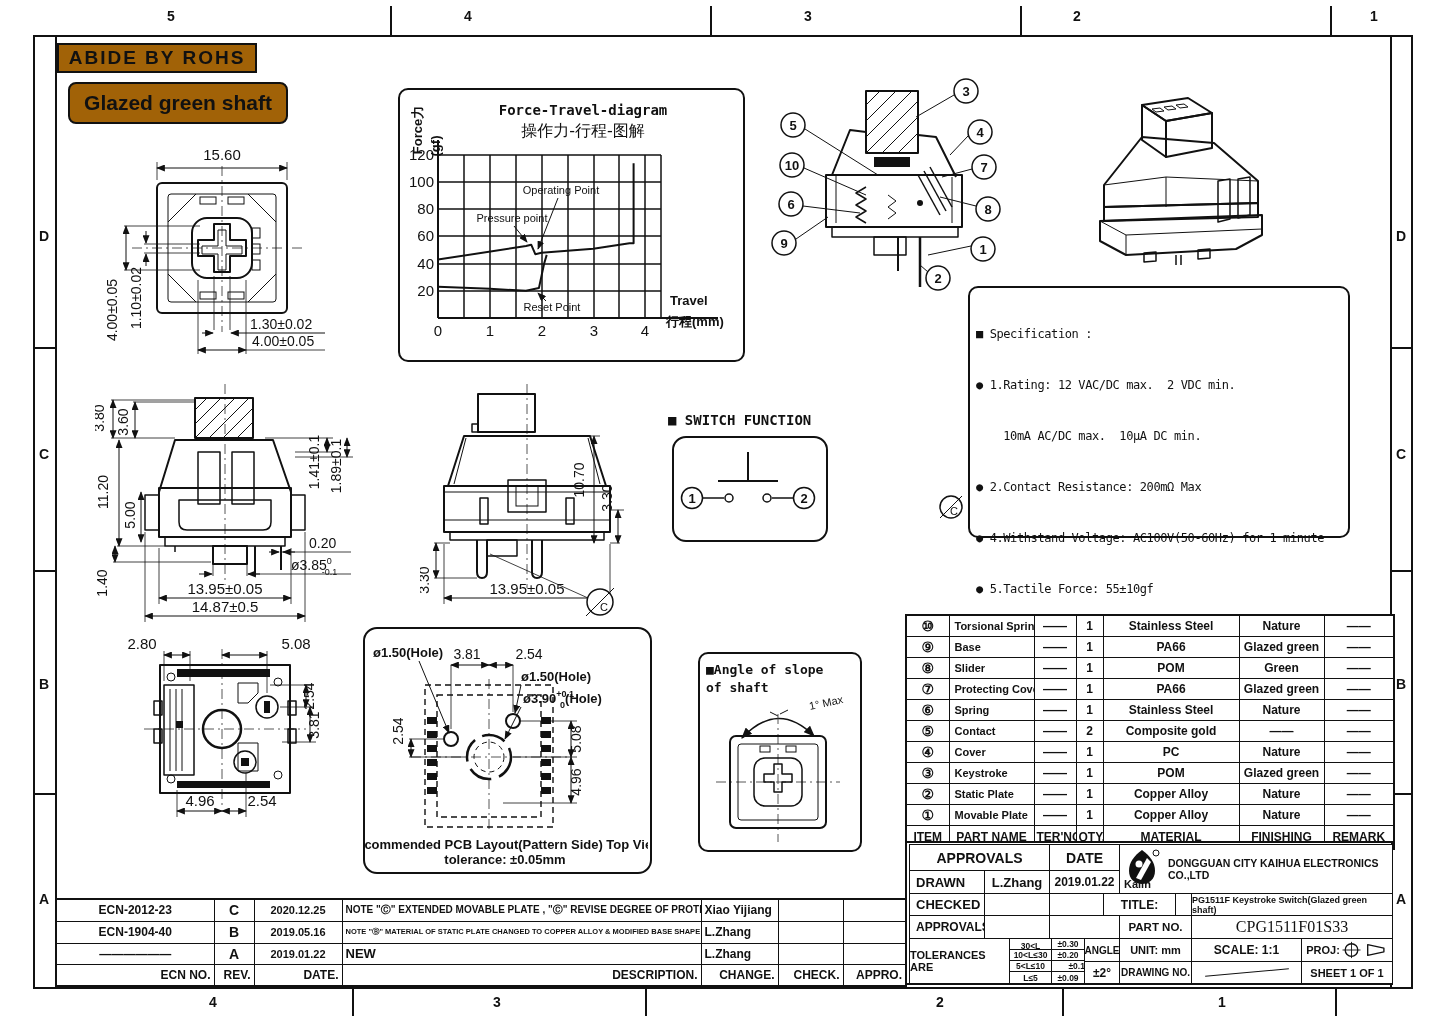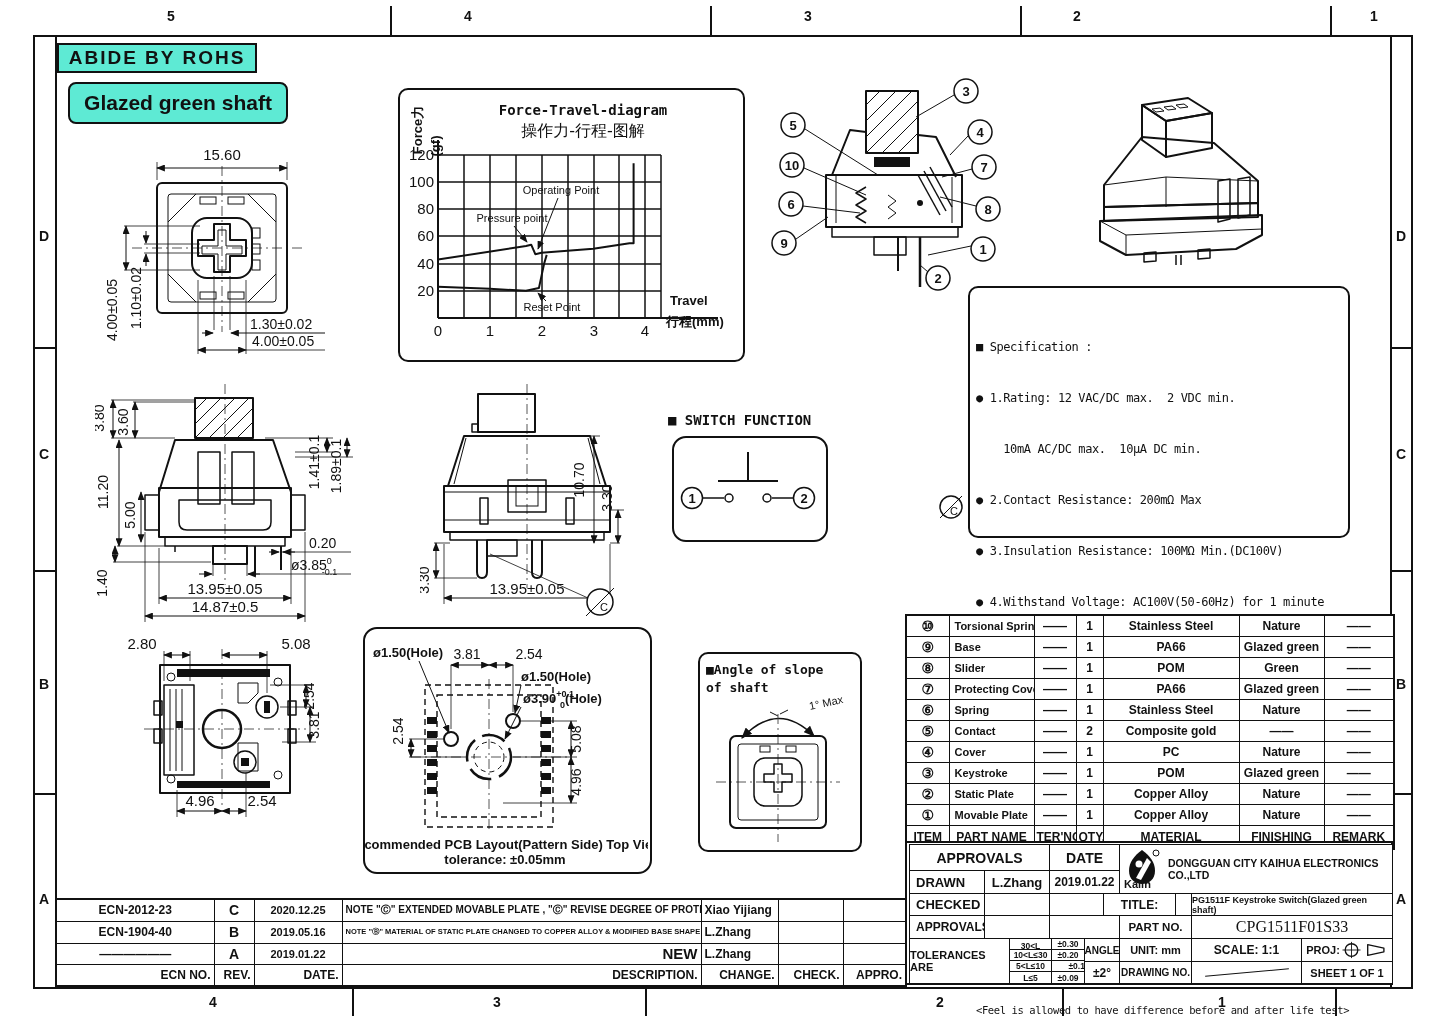--- a/index.html
+++ b/index.html
@@ -2,21 +2,21 @@
 <html><head>
 <meta charset="utf-8">
 <style>
   html,body{margin:0;padding:0;background:#fff}
   .sheet{position:relative;width:1445px;height:1022px;background:#fff;color:#111;
          font-family:"Liberation Sans",sans-serif;overflow:hidden}
   .abs{position:absolute}
   .hl{position:absolute;background:#111;height:2px}
   .vl{position:absolute;background:#111;width:2px}
   .zone{position:absolute;font-size:14px;font-weight:bold;color:#111;width:16px;text-align:center}
-  .titlebox{position:absolute;border:2px solid #111;background:#5eead4;display:flex;align-items:center;justify-content:center}
+  .titlebox{position:absolute;border:2px solid #111;background:#a16207;display:flex;align-items:center;justify-content:center}
   .rohs{left:57px;top:43px;width:196px;height:26px;font-size:19px;font-weight:600;letter-spacing:2px}
   .shaft{left:68px;top:82px;width:216px;height:38px;font-size:21px;font-weight:600;border-radius:8px}
   .rbox{position:absolute;border:2px solid #111;border-radius:10px;background:#fff}
   
   .s25{stroke:#111;stroke-width:2.5;fill:none;stroke-linejoin:round}
   .s2{stroke:#111;stroke-width:2;fill:none;stroke-linejoin:round}
   .s15{stroke:#111;stroke-width:1.5;fill:none;stroke-linejoin:round}
   .s1{stroke:#111;stroke-width:1;fill:none}
   .cl{stroke:#444;stroke-width:0.9;stroke-dasharray:10 4 2 4;fill:none}
   .dsh{stroke:#111;stroke-width:1.4;stroke-dasharray:6 4;fill:none}
@@ -26,21 +26,21 @@
   .wh{fill:#fff}
   text.d{font:14px "Liberation Sans",sans-serif;fill:#111}
   text.d15{font:15px "Liberation Sans",sans-serif;fill:#111}
   text.db{font:bold 13px "Liberation Sans",sans-serif;fill:#111}
   text.sm{font:11px "Liberation Sans",sans-serif;fill:#111}
   text.mono{font:bold 14px "DejaVu Sans Mono",monospace;fill:#111}
   text.cjk{font:16px "DejaVu Sans",sans-serif;fill:#111}
   text.bal{font:bold 13px "Liberation Sans",sans-serif;fill:#111;text-anchor:middle}
   text.pcbb{font:bold 13px "Liberation Sans",sans-serif;fill:#111}
   
-  .spec{left:968px;top:286px;width:382px;height:252px;padding:17px 6px;box-sizing:border-box;
+  .spec{left:968px;top:286px;width:382px;height:252px;padding:4px 6px;box-sizing:border-box;
         font-family:"DejaVu Sans Mono",monospace;font-size:12px;line-height:17px;
         letter-spacing:-0.4px;white-space:pre}
   .spec .last{font-size:10.5px}
   
   .swf-label{left:668px;top:412px;font:bold 14px "DejaVu Sans Mono",monospace}
   .swf-box{left:672px;top:436px;width:152px;height:102px;border:2px solid #111;border-radius:14px}
   
   .angle-box{left:698px;top:652px;width:160px;height:196px;border:2px solid #111;border-radius:10px}
   
   table{border-collapse:collapse;position:absolute;background:#fff;table-layout:fixed}
@@ -51,21 +51,21 @@
   .parts .pn{text-align:left;font-size:11px;padding-left:5px}
   .parts .it{font-size:14px}
   .rev{left:55px;top:898px;width:850px;border:2px solid #111}
   .rev td{border:1px solid #111;padding:0 3px;overflow:hidden;white-space:nowrap;font-weight:bold;background:#fff}
   .rev .ecn{font-size:12px;text-align:center}
   .rev .rv{font-size:14px;text-align:center}
   .rev .dt{font-size:11px;text-align:center}
   .rev .chg{font-size:12px;text-align:left}
   .rev .dC{font-size:10px}
   .rev .dB{font-size:7.5px}
-  .rev .dA{font-size:15px;text-align:right}
+  .rev .dA{font-size:13px;text-align:left}
   .rev .hd{font-size:12px;text-align:right}
   
   .tblock{position:absolute;left:905px;top:841px;width:488px;height:144px;border:2px solid #111;box-sizing:border-box;background:#fff}
   .tc{position:absolute;border:1px solid #111;box-sizing:border-box;display:flex;align-items:center;justify-content:center;font-weight:bold;background:#fff;overflow:hidden}
   .tl{justify-content:flex-start;padding-left:6px}
 </style>
 </head>
 <body>
 
 <div class="sheet">
@@ -305,21 +305,20 @@
       <line class="s15" x1="96" y1="170" x2="96" y2="180"></line>
       <line class="s15" x1="101" y1="170" x2="101" y2="181"></line>
     </g>
   </svg>
 
   <div class="rbox spec">
     <div>■ Specification :</div>
     <div>● 1.Rating: 12 VAC/DC max.  2 VDC min.</div>
     <div>    10mA AC/DC max.  10μA DC min.</div>
     <div>● 2.Contact Resistance: 200mΩ Max</div>
-    <div>● 3.Insulation Resistance: 100MΩ Min.(DC100V)</div>
     <div>● 4.Withstand Voltage: AC100V(50-60Hz) for 1 minute</div>
     <div>● 5.Tactile Force: 55±10gf</div>
     <div>● 6.Operation Force: 45±15gf</div>
     <div>● 7.Return Force: ≥15gf</div>
     <div>● 8.Conduction travel: 1.80±0.4mm</div>
     <div>● 9.Total travel: 3.60±0.3mm</div>
     <div>● 10.Electrical Life: 80,000,000 Cycles(min).</div>
     <div>● 11.Degree of protection: IP54(excluding the terminals)</div>
     <div class="last">&lt;Feel is allowed to have difference before and after life test&gt;</div>
   </div>

